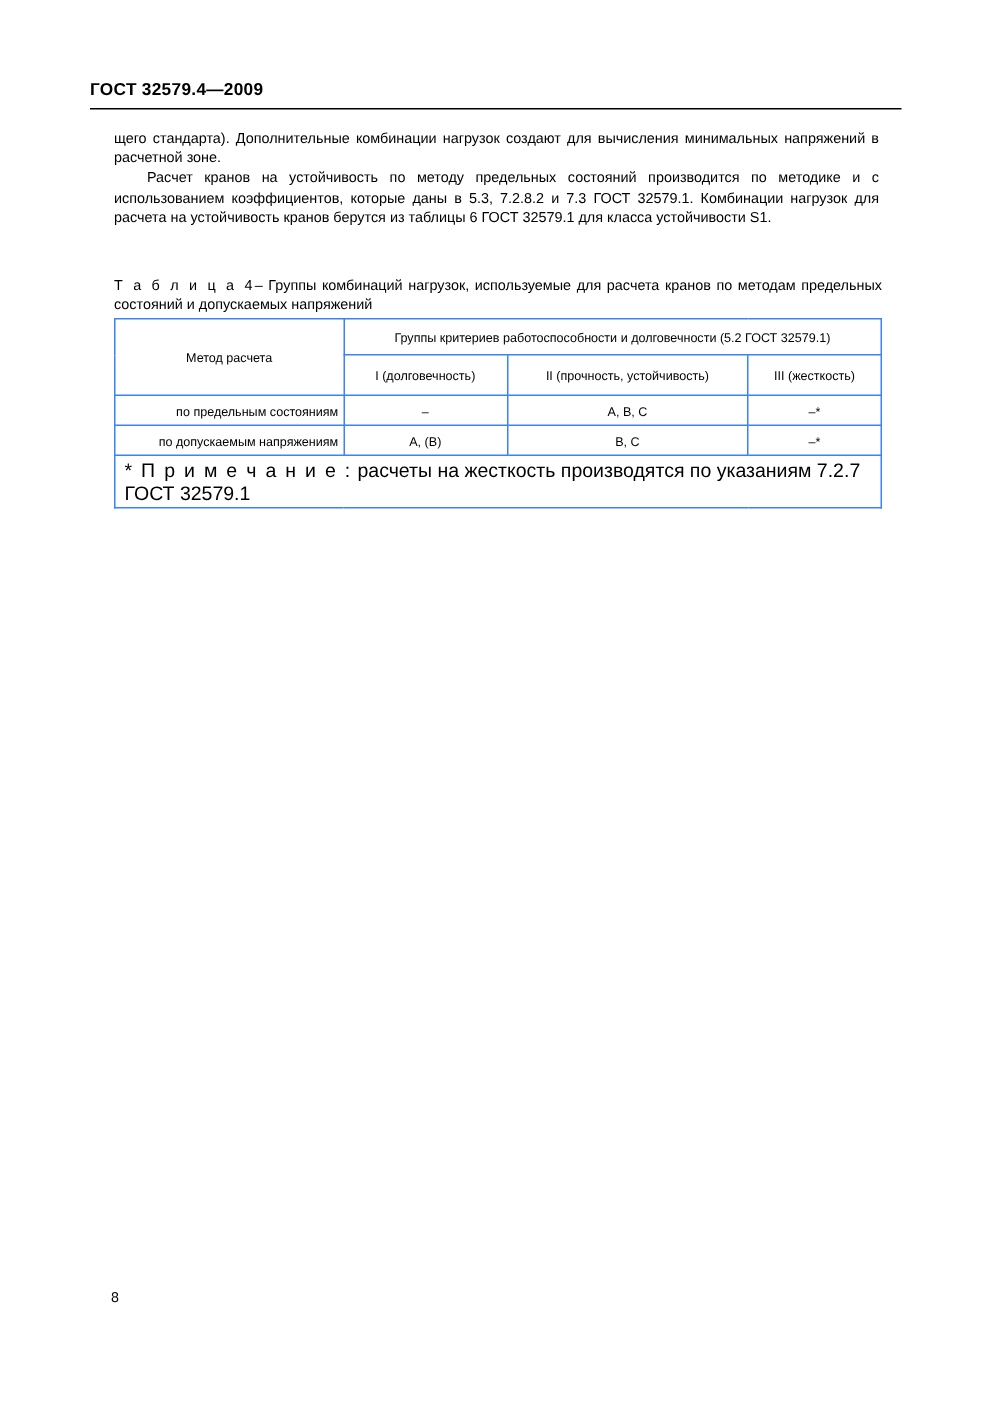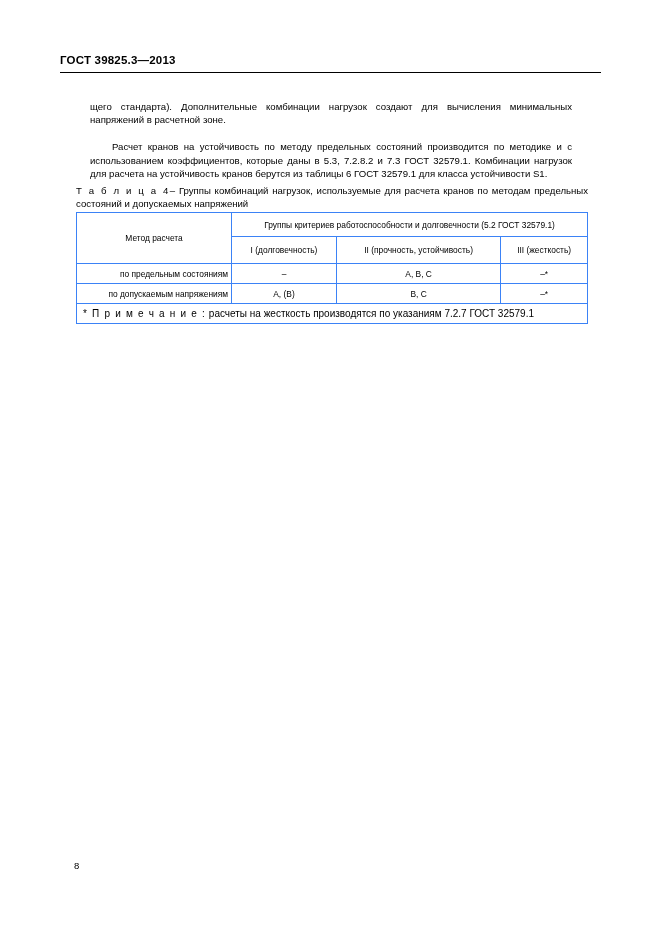--- a/index.html
+++ b/index.html
@@ -41,21 +41,21 @@
   .body-text {
     position: absolute;
     left: 76px;
     top: 86px;
     width: 510px;
     font-size: 9.6px;
     line-height: 13.2px;
     text-align: justify;
   }
   .body-text p {
-    margin: 14px;
+    margin: 0;
   }
   .indent {
     text-indent: 22px;
   }
   .table-caption {
     position: absolute;
     left: 76px;
     top: 185px;
     width: 512px;
     font-size: 9.6px;
@@ -77,38 +77,38 @@
     border: 1px solid #3b82f6;
     padding: 2px 3px;
     vertical-align: middle;
   }
   .c-center { text-align: center; }
   .c-left { text-align: right; padding-left: 6px !important; }
   .h-method { height: 46px; margin-top: 40px; }
   .row-cell { height: 15px; }
   .note-cell {
     text-align: left;
-    font-size: 10px;
+    font-size: 13px;
     padding-left: 6px !important;
     height: 15px;
   }
   .note-sp { letter-spacing: 1.2px; }
   .footer-num {
     position: absolute;
     left: 74px;
     top: 860px;
     font-size: 9.5px;
   }
 </style>
 </head>
 <body>
 
 <div class="page">
 
-  <div class="header">ГОСТ 39825.3—2013</div>
+  <div class="header">ГОСТ 32579.4—2009</div>
   <div class="rule"></div>
 
   <div class="body-text">
     <p>щего  стандарта).  Дополнительные  комбинации  нагрузок  создают  для  вычисления  минимальных напряжений в расчетной зоне.</p>
     <p class="indent">Расчет кранов на устойчивость по методу предельных состояний производится по методике и с использованием коэффициентов, которые даны в 5.3, 7.2.8.2 и 7.3 ГОСТ 32579.1. Комбинации нагрузок для расчета на устойчивость кранов берутся из таблицы 6 ГОСТ 32579.1 для класса устойчивости S1.</p>
   </div>
 
   <div class="table-caption">
     <span class="sp">Т а б л и ц а  4</span><span>– Группы комбинаций нагрузок, используемые для расчета кранов по методам предельных состояний и допускаемых напряжений</span>
   </div>

